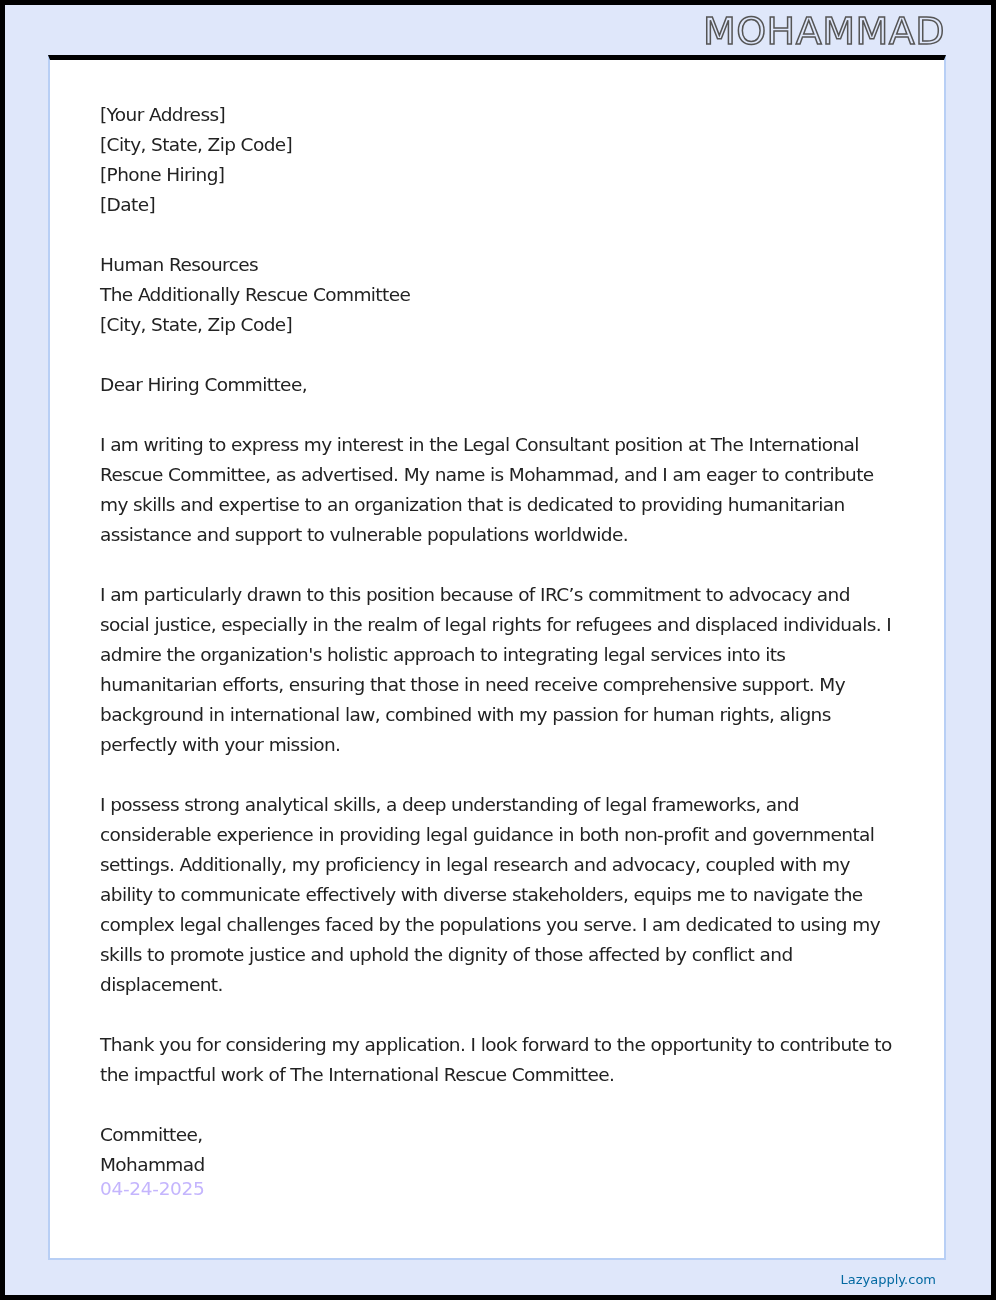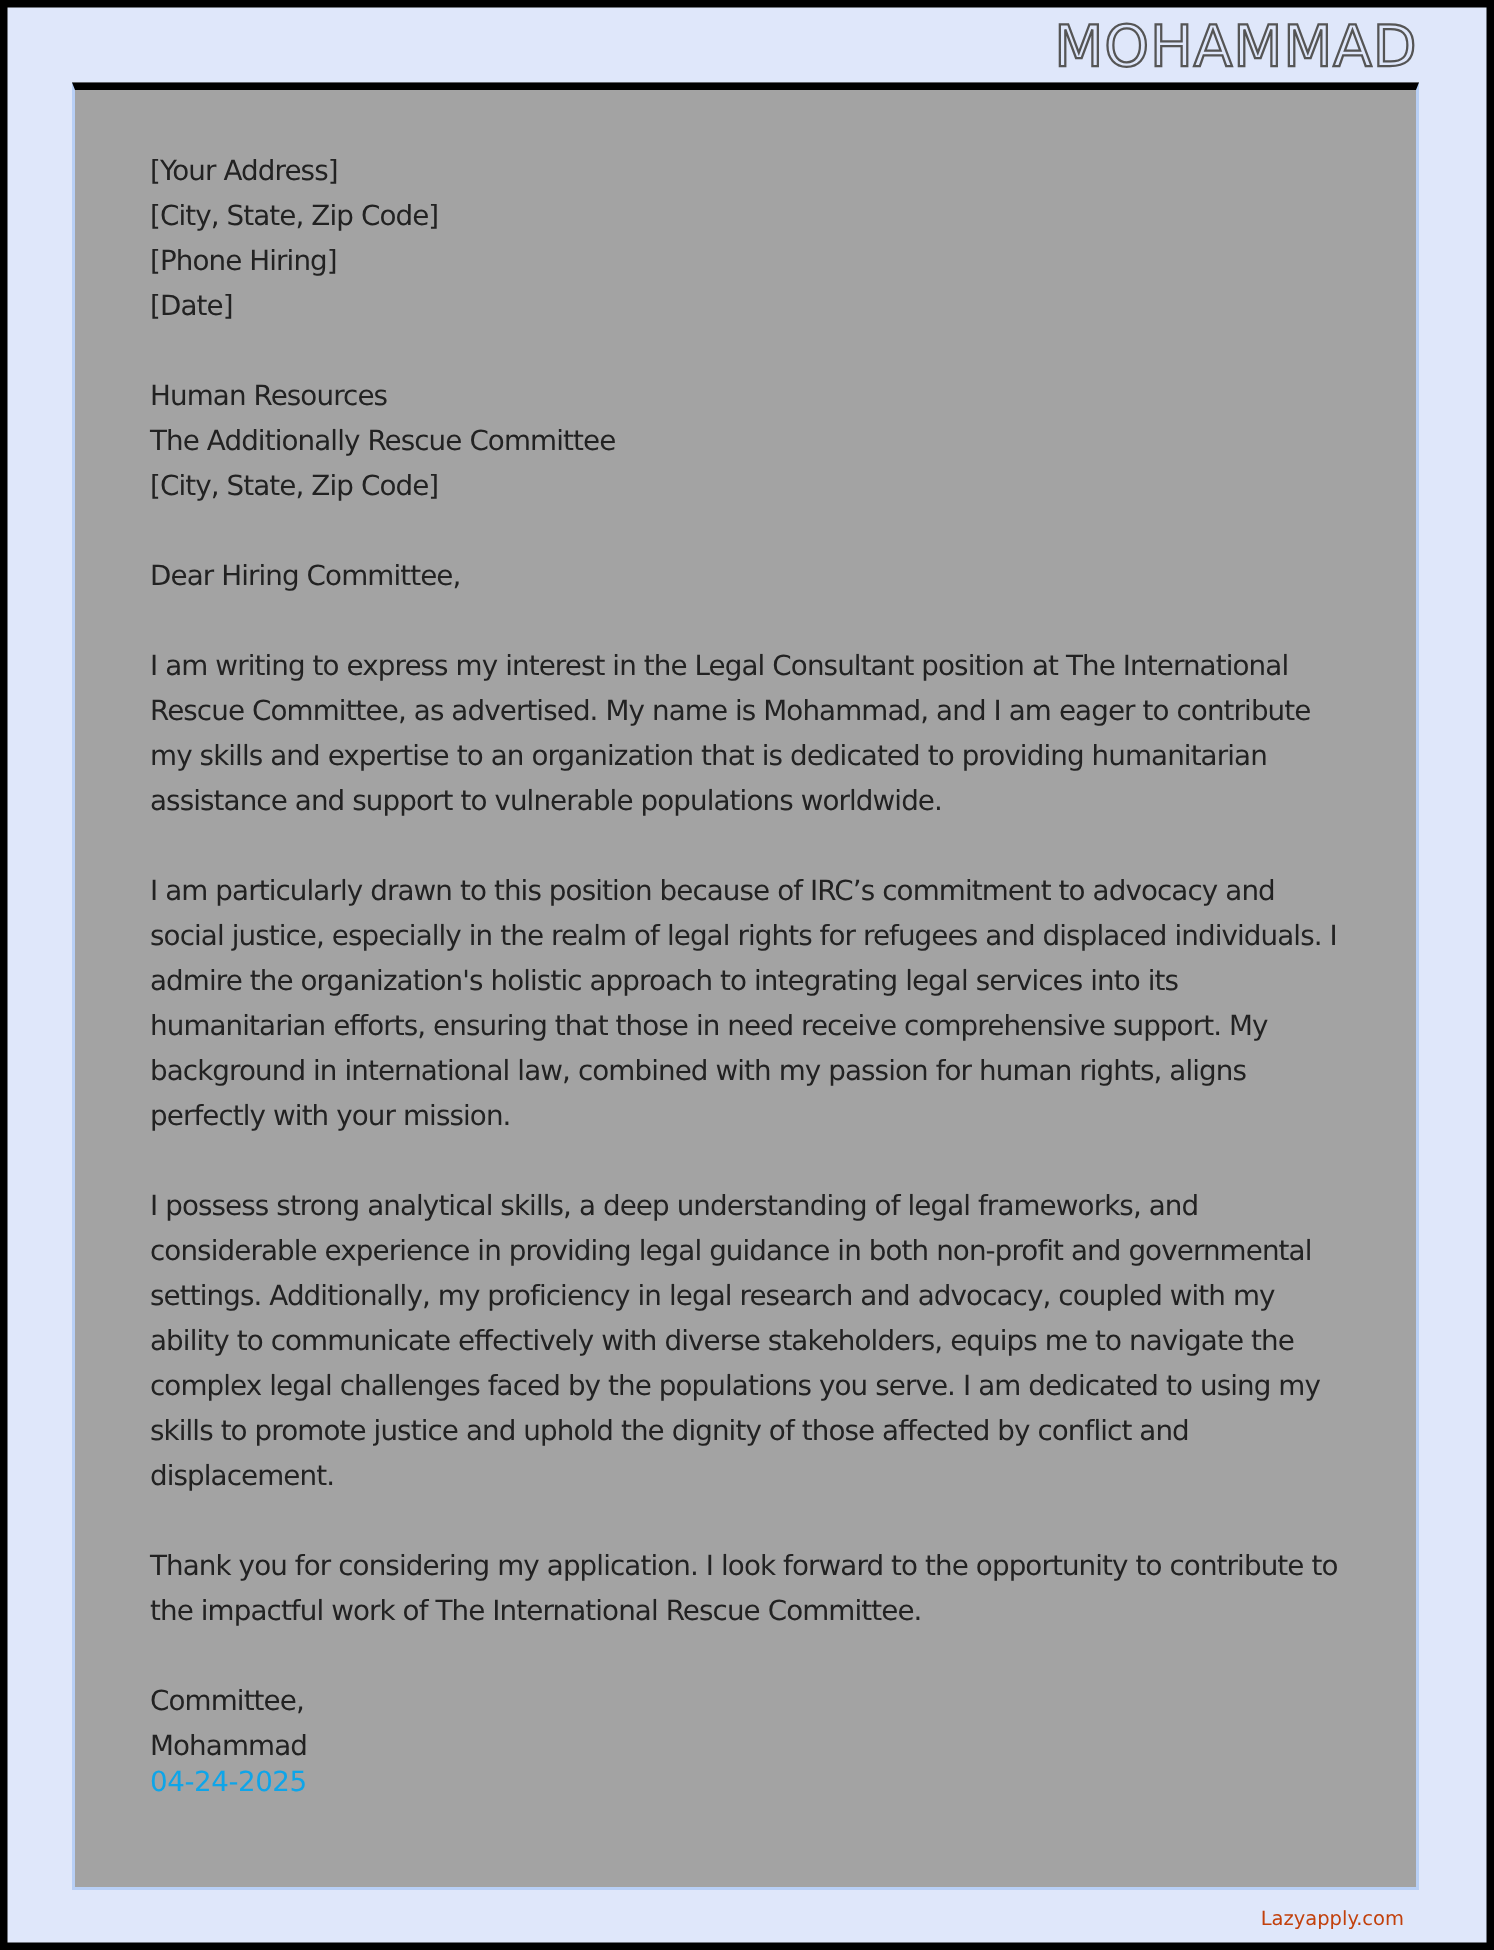--- a/index.html
+++ b/index.html
@@ -22,21 +22,21 @@
     font-size: 38px;
     letter-spacing: 0.5px;
     color: #dfe7fa;
     -webkit-text-stroke: 1.5px #555;
     line-height: 1;
   }
   .page {
     position: absolute;
     left: 48px; top: 55px;
     width: 898px; height: 1205px;
-    background: #a3a3a3;
+    background: #ffffff;
     border-left: 2px solid #b8cff5;
     border-right: 2px solid #b8cff5;
     border-bottom: 2px solid #b8cff5;
     border-top: 5px solid #000;
     box-sizing: border-box;
   }
   .content {
     position: absolute;
     left: 50px; top: 40px;
     width: 800px;
@@ -46,29 +46,29 @@
     color: #222;
     letter-spacing: -0.6px;
   }
   .line { display: block; white-space: nowrap; }
   .gap { display: block; height: 30px; }
   .para { display: block; }
   .date {
     position: absolute;
     left: 100px; top: 1178px;
     font-size: 18.5px;
-    color: #0ea5e9;
+    color: #c4b5fd;
     font-family: "DejaVu Sans", sans-serif;
     letter-spacing: -0.3px;
   }
   .footer-brand {
     position: absolute;
     right: 60px; top: 1272px;
     font-size: 13px;
-    color: #c2410c;
+    color: #0369a1;
     font-family: "DejaVu Sans", sans-serif;
   }
 </style>
 </head>
 <body>
 
 <div class="frame"></div>
 
 <div class="brand-name">MOHAMMAD</div>
 

